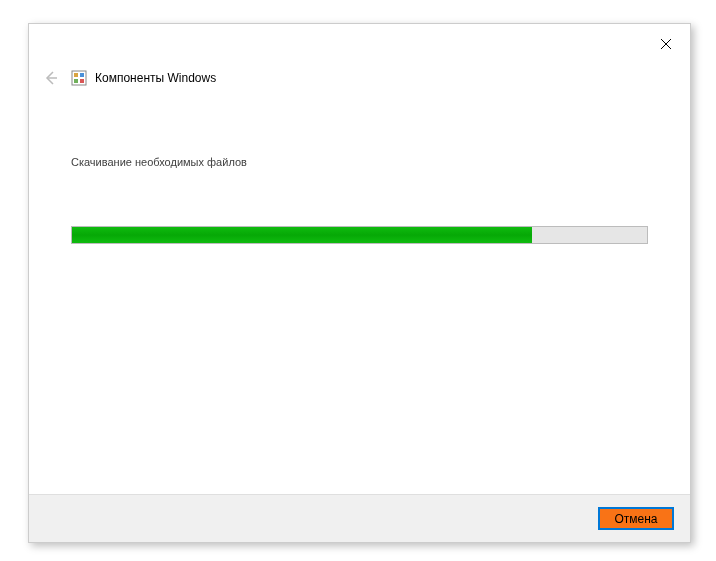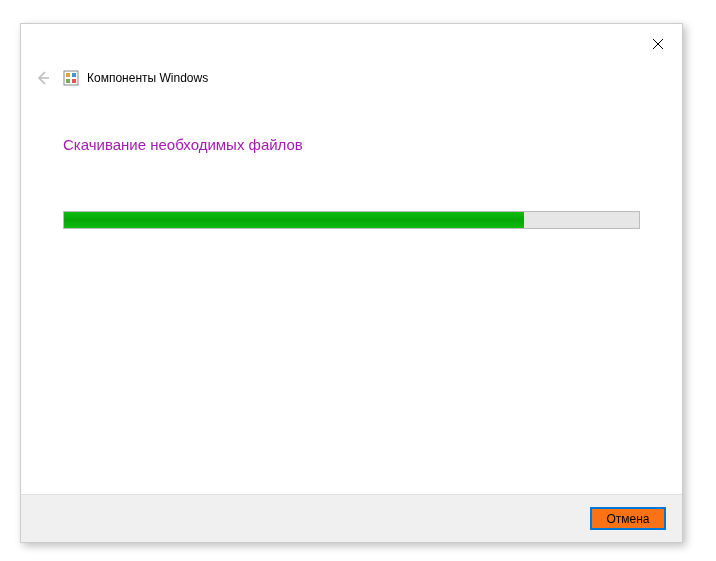--- a/index.html
+++ b/index.html
@@ -9,21 +9,21 @@
     }
     body {
       font-family: "Segoe UI", Tahoma, sans-serif;
       background: #ffffff;
       width: 716px;
       height: 561px;
       position: relative;
     }
     .dialog {
       position: absolute;
-      left: 20px;
+      left: 28px;
       top: 23px;
       width: 663px;
       height: 520px;
       background: #ffffff;
       border: 1px solid #cccccc;
       box-shadow: 3px 3px 8px rgba(0,0,0,0.25);
       display: flex;
       flex-direction: column;
     }
     .titlebar {
@@ -71,23 +71,24 @@
     }
     .header-title {
       font-size: 12px;
       color: #000000;
     }
     .content {
       flex: 1;
       padding: 44px 42px 0 42px;
     }
     .status-text {
-      font-size: 15px;
-      color: #a21caf;
+      font-size: 11px;
+      color: #404040;
       margin-bottom: 58px;
+      margin-top: 20px;
     }
     .progress-track {
       width: 100%;
       height: 18px;
       background: #e6e6e6;
       border: 1px solid #bcbcbc;
       position: relative;
       overflow: hidden;
     }
     .progress-fill {

